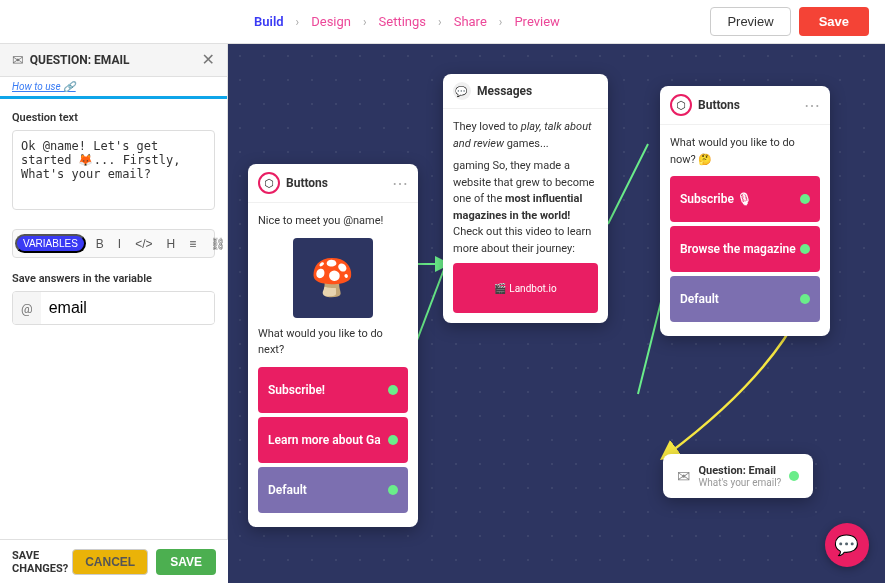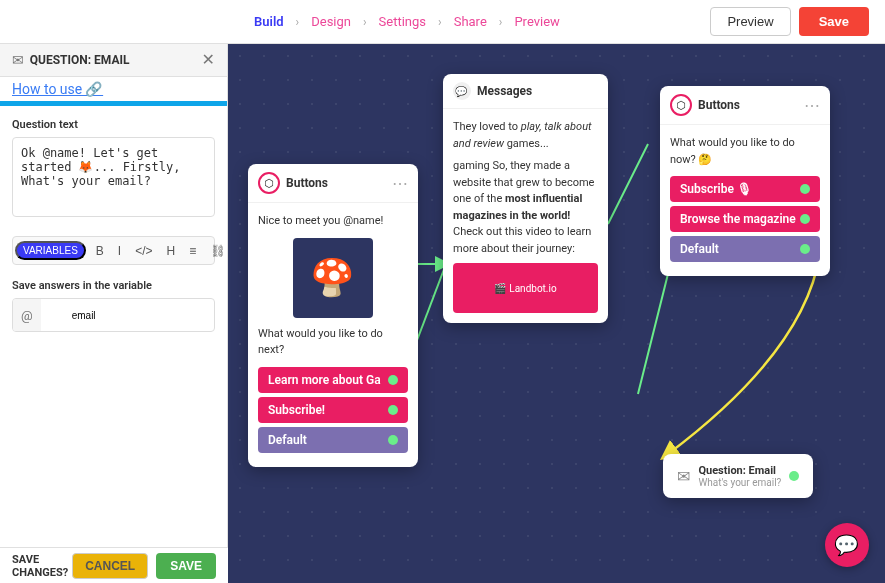--- a/index.html
+++ b/index.html
@@ -84,26 +84,27 @@
       color: #333;
       text-transform: uppercase;
     }
     .panel-close {
       cursor: pointer;
       color: #777;
       font-size: 16px;
       line-height: 1;
     }
     .panel-how-to {
-      font-size: 14px;
+      font-size: 10px;
       color: #3a7cf4;
       cursor: pointer;
       padding: 4px 12px;
-      border-bottom: 5px solid #0ea5e9;
+      border-bottom: 3px solid #0ea5e9;
       text-decoration: underline;
+      font-style: italic;
     }
     .panel-body {
       flex: 1;
       overflow-y: auto;
       padding: 12px;
     }
     .panel-section-label {
       font-size: 11px;
       font-weight: 600;
       color: #333;
@@ -160,30 +161,29 @@
       border: 1px solid #ddd;
       border-radius: 4px;
       overflow: hidden;
     }
     .var-at { padding: 0 8px; color: #777; font-size: 13px; background: #f5f5f5; height: 32px; display:flex; align-items:center; }
     .var-input {
       flex: 1;
       border: none;
       outline: none;
       padding: 6px 8px;
-      font-size: 10px;
-      margin-left: 23px;
+      font-size: 16px;
     }
 
     
     .bottom-bar {
       position: fixed;
       bottom: 0; left: 0;
       width: 228px;
-      height: 36px;
+      height: 44px;
       background: #fff;
       border-top: 1px solid #e0e0e0;
       display: flex;
       align-items: center;
       justify-content: space-between;
       padding: 0 12px;
     }
     .save-changes-label {
       font-size: 11px;
       font-weight: 700;
@@ -274,21 +274,21 @@
       color: #333;
       margin-bottom: 8px;
       line-height: 1.5;
     }
 
     
     .card-btn {
       display: flex;
       align-items: center;
       justify-content: space-between;
-      padding: 6px 10px;
+      padding: 16px 10px;
       border-radius: 4px;
       margin-bottom: 4px;
       font-size: 12px;
       font-weight: 600;
     }
     .card-btn.pink-btn { background: #e91e63; color: #fff; }
     .card-btn.purple-btn { background: #7c6fb0; color: #fff; }
     .card-btn-dot {
       width: 10px; height: 10px;
       border-radius: 50%;
@@ -449,25 +449,25 @@
         <span class="card-title">Buttons</span>
       </div>
       <span class="card-menu">⋯</span>
     </div>
     <div class="card-body">
       <div class="card-text">Nice to meet you @name!</div>
 
       <div class="mario-img" style="font-size:36px;">🍄</div>
       <div class="card-text">What would you like to do next?</div>
       <div class="card-btn pink-btn">
+        <span>Subscribe!</span>
+        <div class="card-btn-dot"></div>
+      </div>
+      <div class="card-btn pink-btn">
         <span>Learn more about Ga</span>
-        <div class="card-btn-dot"></div>
-      </div>
-      <div class="card-btn pink-btn">
-        <span>Subscribe!</span>
         <div class="card-btn-dot"></div>
       </div>
       <div class="card-btn purple-btn">
         <span>Default</span>
         <div class="card-btn-dot"></div>
       </div>
     </div>
   </div>
 
   <div class="card" style="left:215px; top:30px; width:165px;">

